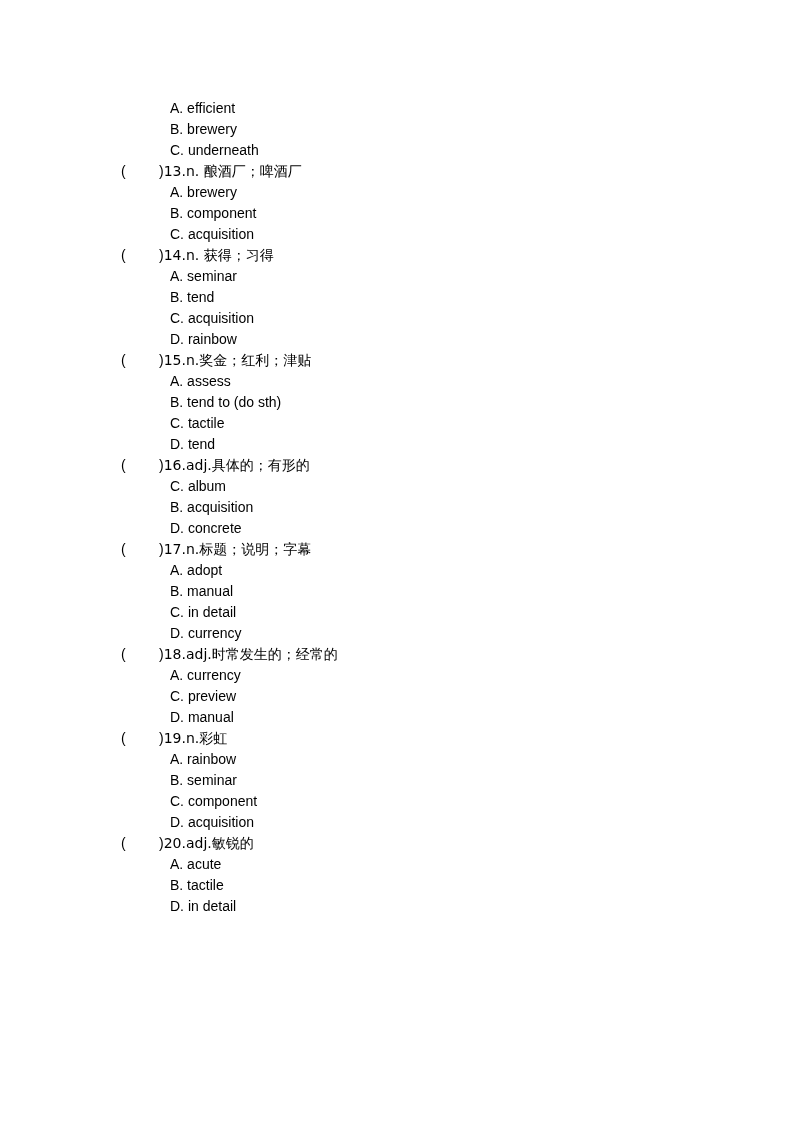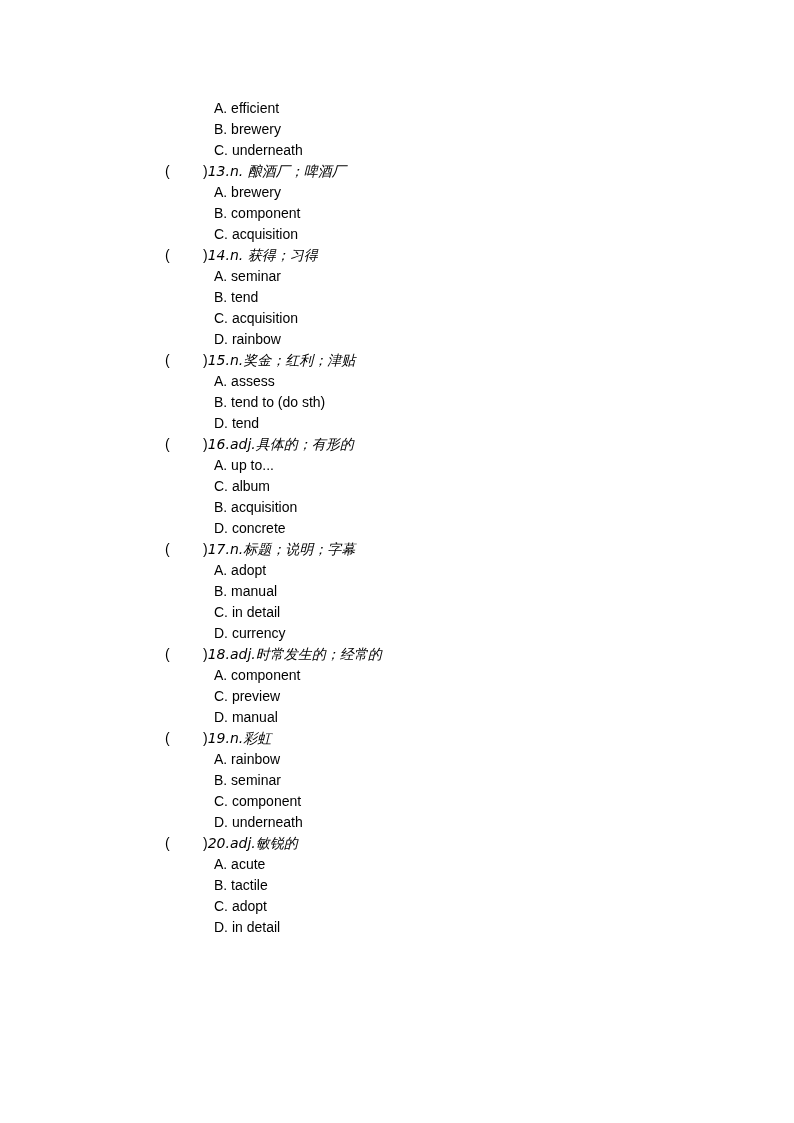--- a/index.html
+++ b/index.html
@@ -12,21 +12,20 @@
     color: #000000;
     -webkit-font-smoothing: antialiased;
   }
   .page {
     position: relative;
     width: 688px;
     height: 1123px;
     background: #ffffff;
     overflow: hidden;
     box-sizing: border-box;
-    margin-left: 44px;
   }
   .content {
     position: absolute;
     left: 0;
     top: 98px;
     width: 794px;
   }
   
   .line {
     height: 21px;
@@ -49,21 +48,20 @@
     display: inline-block;
     width: 38px;
     flex: 0 0 38px;
   }
   .paren-close {
     display: inline-block;
   }
   .q-body {
     display: inline-block;
     white-space: pre;
-    font-style: italic;
   }
   .cjk {
     font-family: "DejaVu Sans", "Liberation Sans", sans-serif;
   }
   .group {
     display: block;
   }
 </style>
 </head>
 <body>
@@ -95,66 +93,65 @@
       <div class="line option-line">C. acquisition</div>
       <div class="line option-line">D. rainbow</div>
     </div>
 
     <div class="group">
       <div class="line question-line">
         <span class="paren-open">(</span><span class="paren-close">)</span><span class="q-body cjk">15.n.奖金；红利；津贴</span>
       </div>
       <div class="line option-line">A. assess</div>
       <div class="line option-line">B. tend to (do sth)</div>
+      <div class="line option-line">C. tactile</div>
       <div class="line option-line">D. tend</div>
     </div>
 
     <div class="group">
       <div class="line question-line">
         <span class="paren-open">(</span><span class="paren-close">)</span><span class="q-body cjk">16.adj.具体的；有形的</span>
       </div>
-      <div class="line option-line">A. up to...</div>
       <div class="line option-line">C. album</div>
       <div class="line option-line">B. acquisition</div>
       <div class="line option-line">D. concrete</div>
     </div>
 
     <div class="group">
       <div class="line question-line">
         <span class="paren-open">(</span><span class="paren-close">)</span><span class="q-body cjk">17.n.标题；说明；字幕</span>
       </div>
       <div class="line option-line">A. adopt</div>
       <div class="line option-line">B. manual</div>
       <div class="line option-line">C. in detail</div>
       <div class="line option-line">D. currency</div>
     </div>
 
     <div class="group">
       <div class="line question-line">
         <span class="paren-open">(</span><span class="paren-close">)</span><span class="q-body cjk">18.adj.时常发生的；经常的</span>
       </div>
-      <div class="line option-line">A. component</div>
+      <div class="line option-line">A. currency</div>
       <div class="line option-line">C. preview</div>
       <div class="line option-line">D. manual</div>
     </div>
 
     <div class="group">
       <div class="line question-line">
         <span class="paren-open">(</span><span class="paren-close">)</span><span class="q-body cjk">19.n.彩虹</span>
       </div>
       <div class="line option-line">A. rainbow</div>
       <div class="line option-line">B. seminar</div>
       <div class="line option-line">C. component</div>
-      <div class="line option-line">D. underneath</div>
+      <div class="line option-line">D. acquisition</div>
     </div>
 
     <div class="group">
       <div class="line question-line">
         <span class="paren-open">(</span><span class="paren-close">)</span><span class="q-body cjk">20.adj.敏锐的</span>
       </div>
       <div class="line option-line">A. acute</div>
       <div class="line option-line">B. tactile</div>
-      <div class="line option-line">C. adopt</div>
       <div class="line option-line">D. in detail</div>
     </div>
 
   </div>
 </div>
 
 </body></html>

